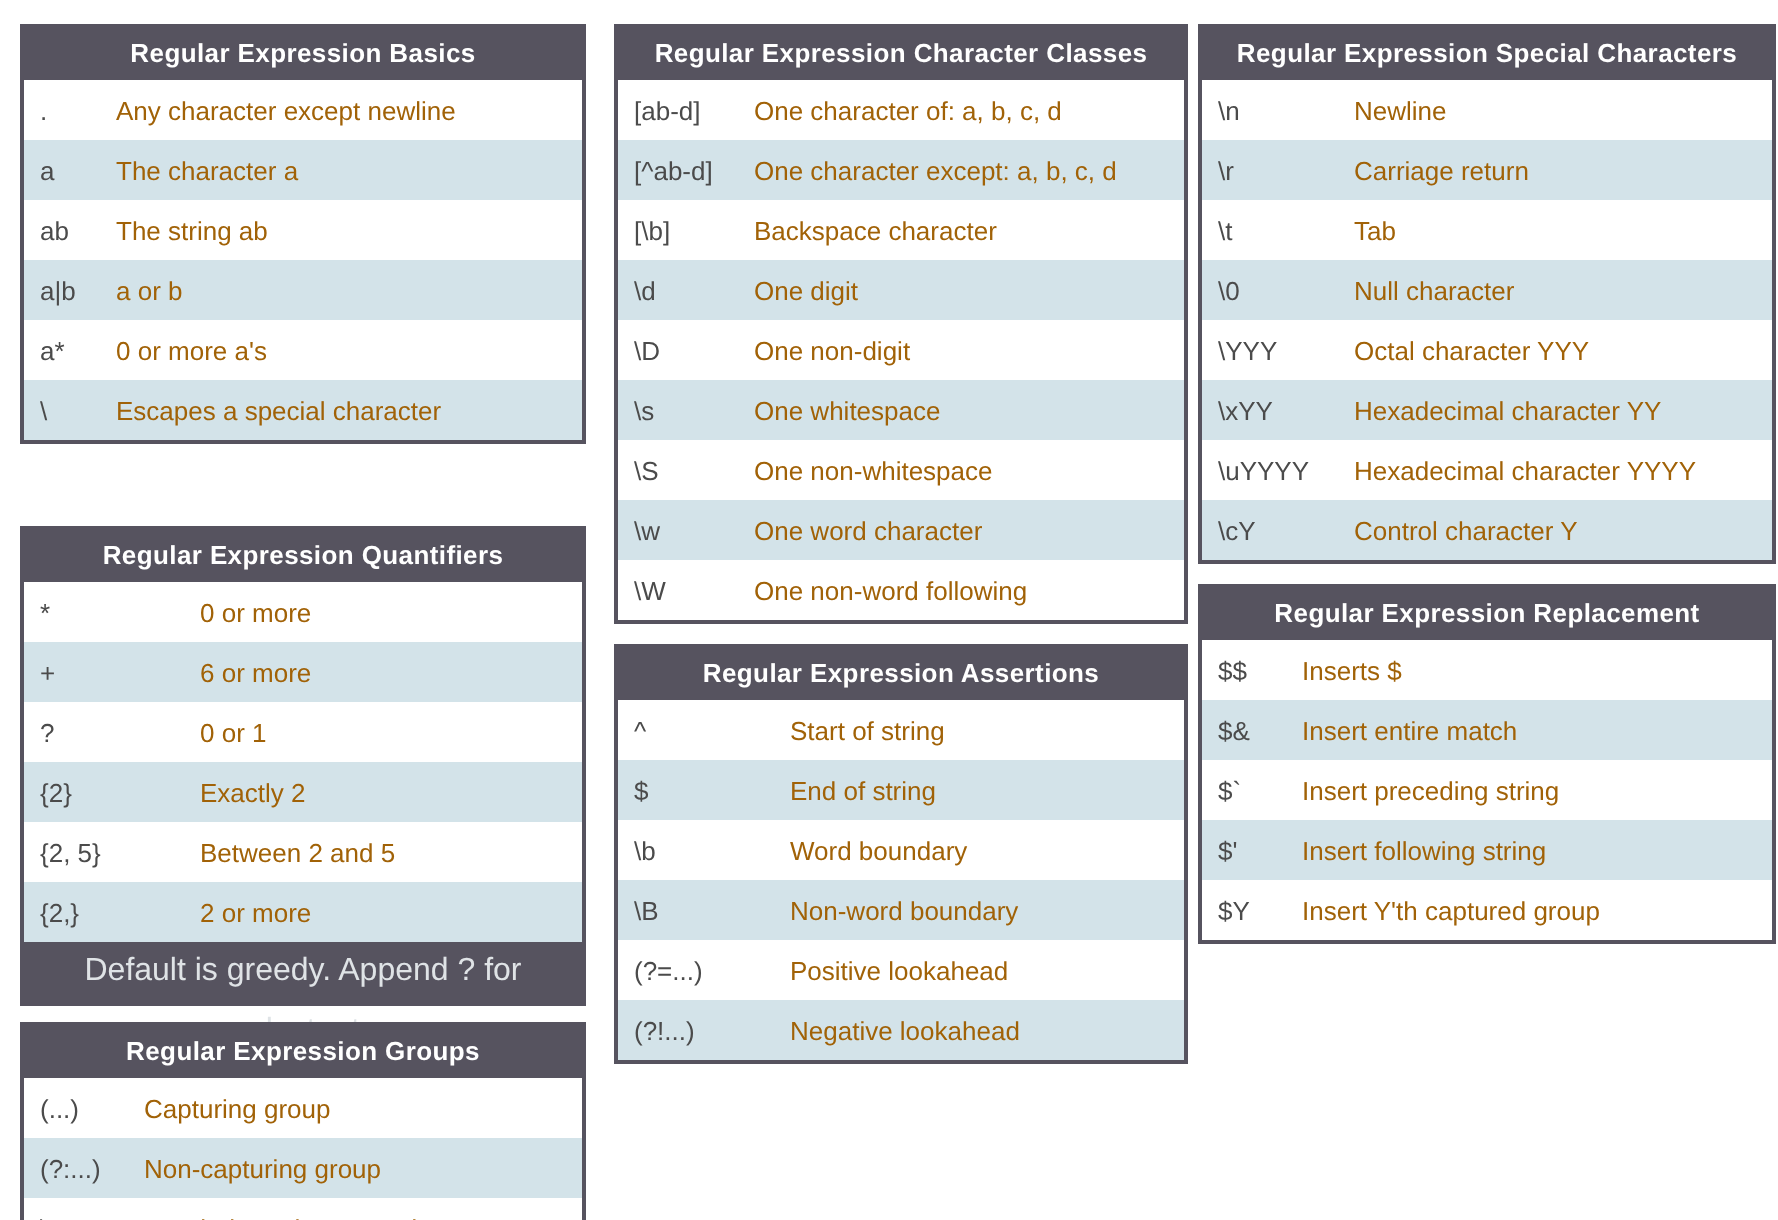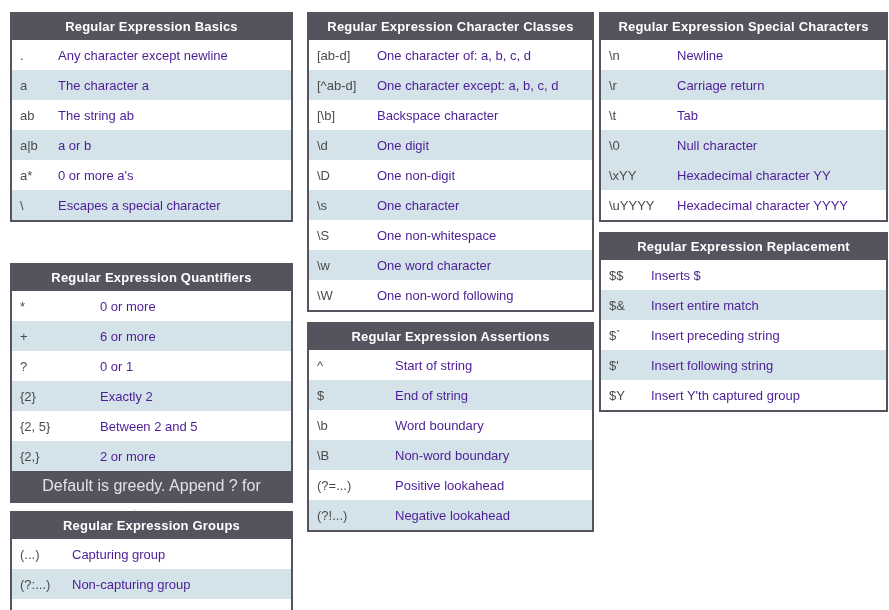--- a/index.html
+++ b/index.html
@@ -49,21 +49,21 @@
     display: flex;
     align-items: center;
     height: 30px;
     font-size: 13px;
     padding-left: 8px;
     background: #ffffff;
     color: #3c3c3c;
   }
   .row.alt { background: var(--alt, #D3E3E9); }
   .sym { flex: none; color: #4b4b4b; white-space: pre; }
-  .desc { color: #4c1d95; white-space: nowrap; }
+  .desc { color: #a16207; white-space: nowrap; }
 
   
   .tbl-regex-basics .sym { width: 38px; }
   .tbl-regex-quantifiers .sym { width: 80px; }
   .tbl-regex-groups .sym { width: 52px; }
   .tbl-regex-character-classes .sym { width: 60px; }
   .tbl-regex-assertions .sym { width: 78px; }
   .tbl-regex-flags .sym { width: 22px; }
   .tbl-regex-special-characters .sym { width: 68px; }
   .tbl-regex-replacement .sym { width: 42px; }
@@ -177,21 +177,21 @@
         <div class="row alt">
           <span class="sym">\d</span>
           <span class="desc">One digit</span>
         </div>
         <div class="row">
           <span class="sym">\D</span>
           <span class="desc">One non-digit</span>
         </div>
         <div class="row alt">
           <span class="sym">\s</span>
-          <span class="desc">One character</span>
+          <span class="desc">One whitespace</span>
         </div>
         <div class="row">
           <span class="sym">\S</span>
           <span class="desc">One non-whitespace</span>
         </div>
         <div class="row alt">
           <span class="sym">\w</span>
           <span class="desc">One word character</span>
         </div>
         <div class="row">
@@ -239,28 +239,36 @@
           <span class="desc">Carriage return</span>
         </div>
         <div class="row">
           <span class="sym">\t</span>
           <span class="desc">Tab</span>
         </div>
         <div class="row alt">
           <span class="sym">\0</span>
           <span class="desc">Null character</span>
         </div>
+        <div class="row">
+          <span class="sym">\YYY</span>
+          <span class="desc">Octal character YYY</span>
+        </div>
         <div class="row alt">
           <span class="sym">\xYY</span>
           <span class="desc">Hexadecimal character YY</span>
         </div>
         <div class="row">
           <span class="sym">\uYYYY</span>
           <span class="desc">Hexadecimal character YYYY</span>
         </div>
+        <div class="row alt">
+          <span class="sym">\cY</span>
+          <span class="desc">Control character Y</span>
+        </div>
       </div>
       <div class="tbl tbl-regex-replacement">
         <div class="hdr">Regular Expression Replacement</div>
         <div class="row">
           <span class="sym">$$</span>
           <span class="desc">Inserts $</span>
         </div>
         <div class="row alt">
           <span class="sym">$&amp;</span>
           <span class="desc">Insert entire match</span>

